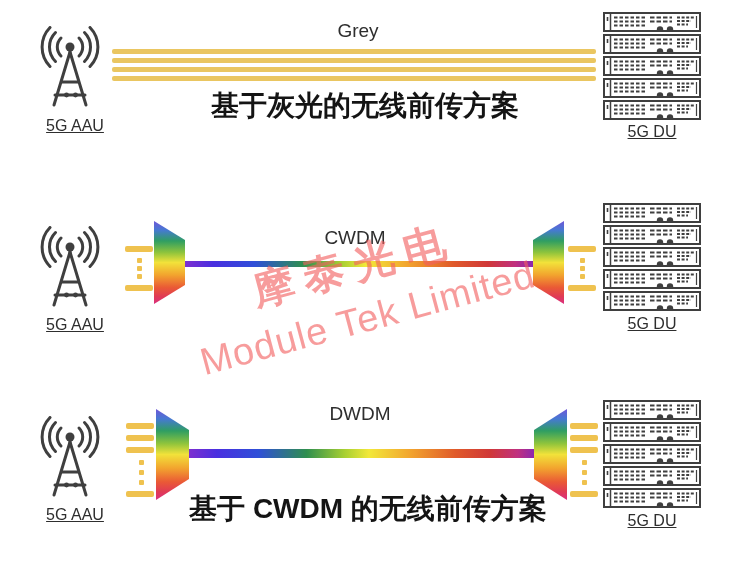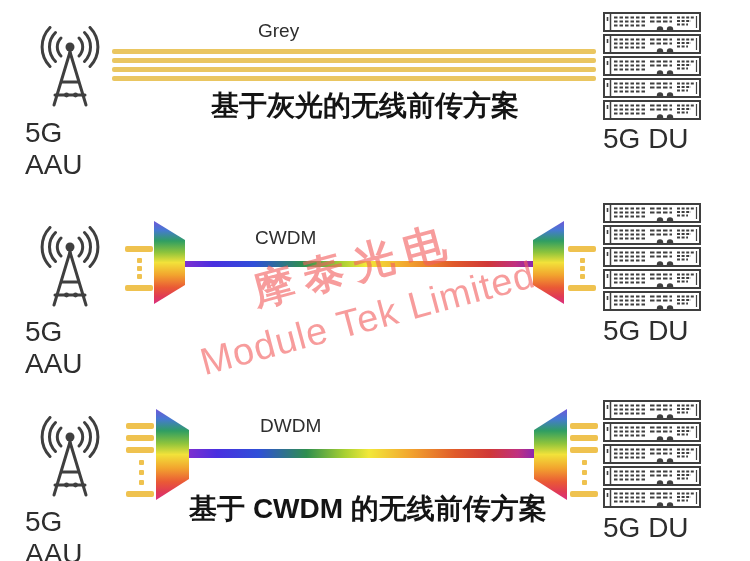--- a/index.html
+++ b/index.html
@@ -20,23 +20,23 @@
       #F2E23A 50%,#F2A42E 65%,#EA5A35 80%,#E03A55 91%,#DA3080 100%);
   }
   .prism.mux{clip-path:polygon(0% 0%,100% 23%,100% 77%,0% 100%);}
   .prism.demux{clip-path:polygon(0% 23%,100% 0%,100% 100%,0% 77%);}
   
   .rline{
     position:absolute;
     background:linear-gradient(90deg,#7D2FD0 0%,#4A2FE0 8%,#2F4FD8 20%,#2F8F4F 34%,
       #A8D032 45%,#F2E83A 52%,#F2A42E 64%,#E05A2A 77%,#D03838 87%,#C03080 95%,#8A28B0 100%);
   }
-  .proto{position:absolute;width:200px;font-size:19px;color:#2E2E2E;}
+  .proto{position:absolute;width:200px;text-align:center;font-size:19px;color:#2E2E2E;}
   .caption{position:absolute;width:440px;text-align:center;font-size:28px;font-weight:bold;color:#141414;}
-  .label{position:absolute;font-size:28px;color:#2E2E2E;}
+  .label{position:absolute;text-align:center;font-size:16px;color:#2E2E2E;text-decoration:underline;}
   .du-stack{position:absolute;width:98px;display:flex;flex-direction:column;gap:2px;}
   .du-stack svg{display:block;}
   .watermark{
     position:absolute;left:120px;top:236px;width:480px;text-align:center;
     transform:rotate(-15deg);color:rgba(242,95,95,0.62);pointer-events:none;z-index:10;
   }
   .watermark .wm1{font-size:42px;font-weight:700;letter-spacing:10px;line-height:58px;}
   .watermark .wm2{font-size:38px;letter-spacing:1px;line-height:50px;}
 </style>
 </head>
@@ -178,21 +178,21 @@
   <div class="prism demux" style="left:534px;top:409px;width:33px;height:91px"></div>
 
   <div class="bar" style="left:570px;top:423px"></div>
   <div class="bar" style="left:570px;top:435px"></div>
   <div class="bar" style="left:570px;top:447px"></div>
   <div class="fdot" style="left:582px;top:460px"></div>
   <div class="fdot" style="left:582px;top:470px"></div>
   <div class="fdot" style="left:582px;top:480px"></div>
   <div class="bar" style="left:570px;top:491px"></div>
 
-  <div class="proto" style="left:260px;top:415px">DWDM</div>
+  <div class="proto" style="left:260px;top:403px">DWDM</div>
   <div class="caption" style="left:148px;top:490px">基于 CWDM 的无线前传方案</div>
 
   <div class="du-stack" style="left:603px;top:400px">
       <svg viewBox="0 0 98 20" width="98" height="20">
         <use href="#server-def"></use>
       </svg>
       <svg viewBox="0 0 98 20" width="98" height="20">
         <use href="#server-def"></use>
       </svg>
       <svg viewBox="0 0 98 20" width="98" height="20">

